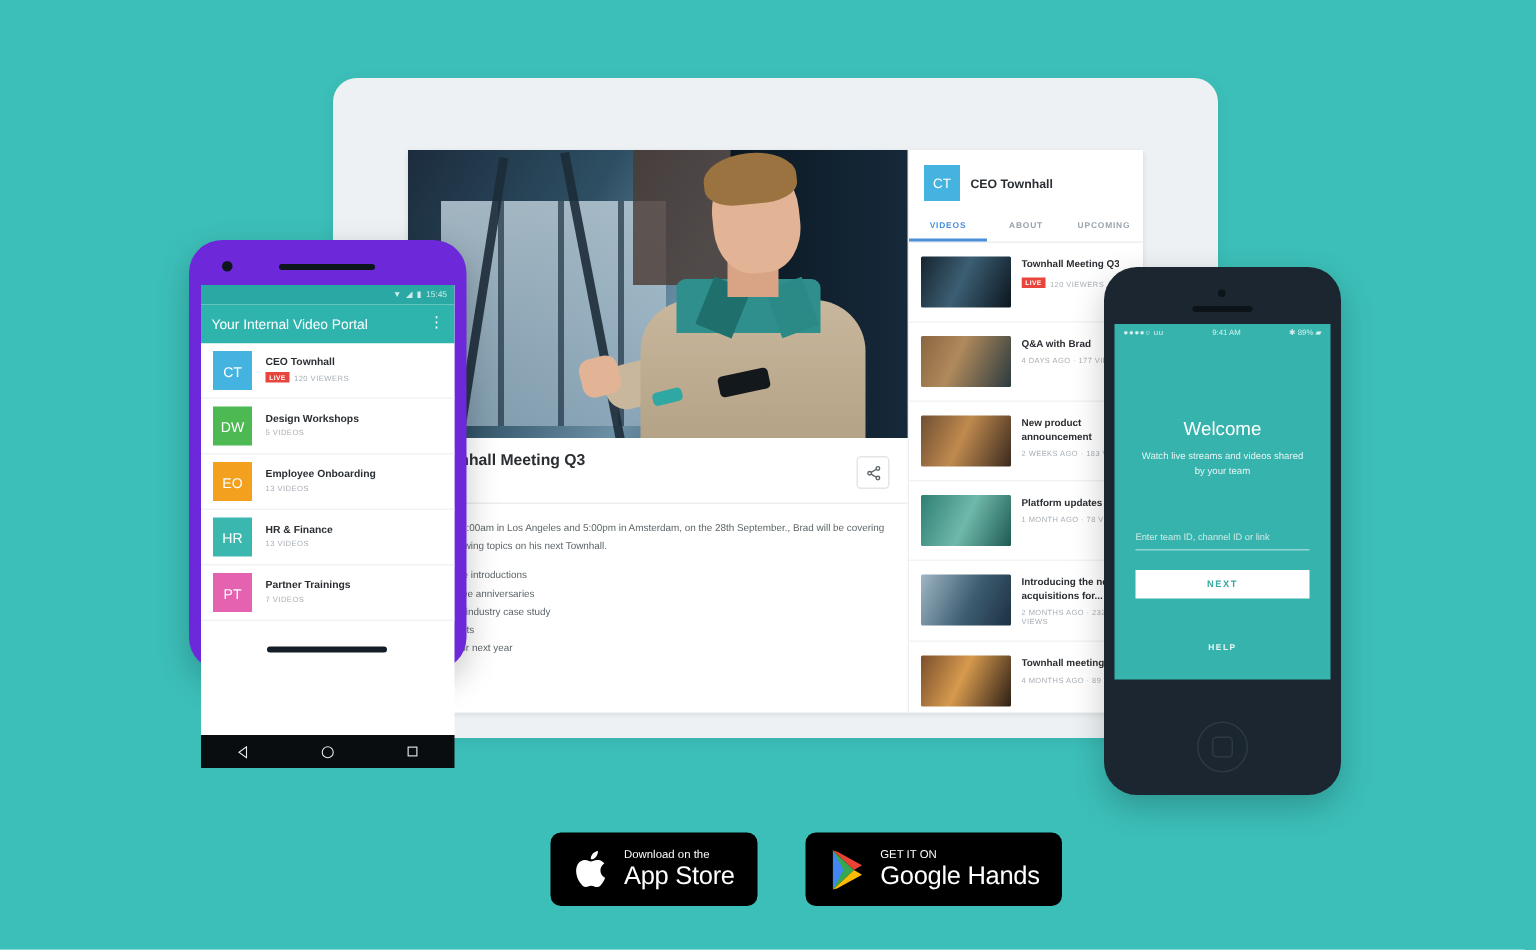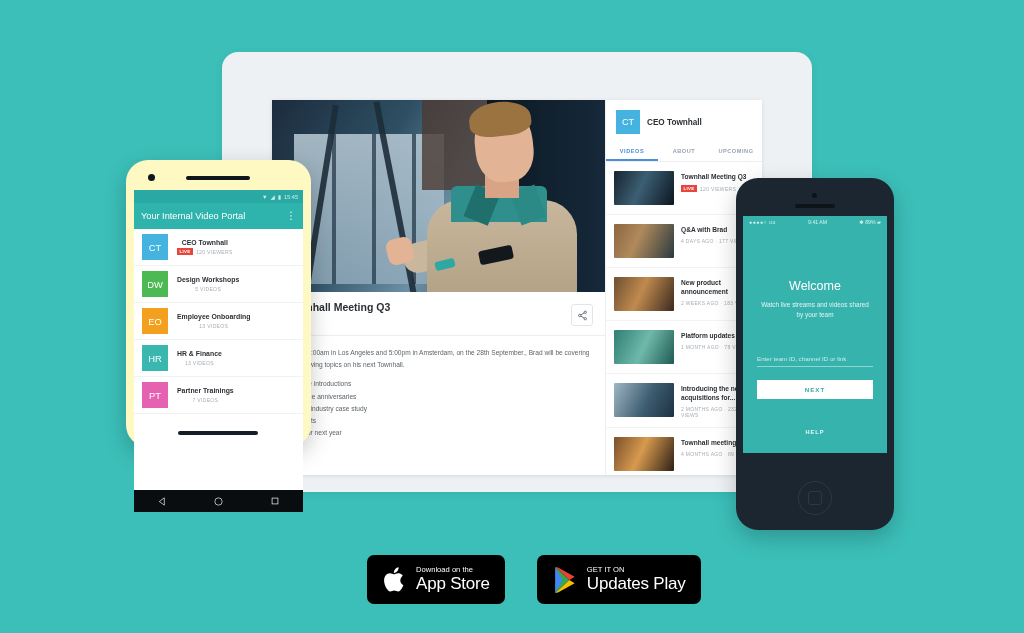--- a/index.html
+++ b/index.html
@@ -137,23 +137,22 @@
   .vthumb { width:60px; height:34px; flex:none; border-radius:1px; }
   .vinfo { padding-top:2px; overflow:hidden; }
   .vtitle { font-size:6.6px; font-weight:bold; color:#2b2f33; line-height:1.35; }
   .vsub { font-size:5px; color:#a7aeb5; margin-top:3px; letter-spacing:.3px; }
   .vlive { display:inline-block; background:#e8453c; color:#fff; font-size:4.4px;
       font-weight:bold; padding:1px 2.5px; margin-right:3px; vertical-align:1px;}
 
   
   #android {
     position:absolute; left:126px; top:160px; width:185px; height:287px;
-    background:#fef9c3; border-radius: 22px;
+    background:#6d28d9; border-radius: 22px;
     box-shadow: 0 8px 22px rgba(0,0,0,.22);
-    text-align: center;
   }
   #android .cam { position:absolute; left:22px; top:14px; width:7px; height:7px; background:#0d151d; border-radius:50%;}
   #android .spk { position:absolute; left:60px; top:16px; width:64px; height:4px; background:#0d151d; border-radius:2px;}
   #and-screen {
     position:absolute; left:8px; top:30px; width:169px; height:300px;
     background:#fff; overflow:hidden;
   }
   #and-status {
     height:13px; background:#2aa9a4; display:flex; align-items:center; justify-content:flex-end;
     gap:3px; padding-right:5px; color:#cfeceb; font-size:5.6px;
@@ -449,18 +448,18 @@
 
     <div class="badge">
       <svg width="26" height="28" viewBox="0 0 24 26">
         <polygon points="3,1 16,13 3,25" fill="#34a853"></polygon>
         <polygon points="3,1 3,25 9.5,13" fill="#4285f4"></polygon>
         <polygon points="3,25 16,13 21,16 5.5,24.5" fill="#fbbc04"></polygon>
         <polygon points="3,1 16,13 21,10 5.5,1.5" fill="#ea4335"></polygon>
       </svg>
       <div>
         <div class="sm">GET IT ON</div>
-        <div class="lg">Updates Play</div>
+        <div class="lg">Google Hands</div>
       </div>
     </div>
   </div>
 
 </div>
 
 </body></html>

